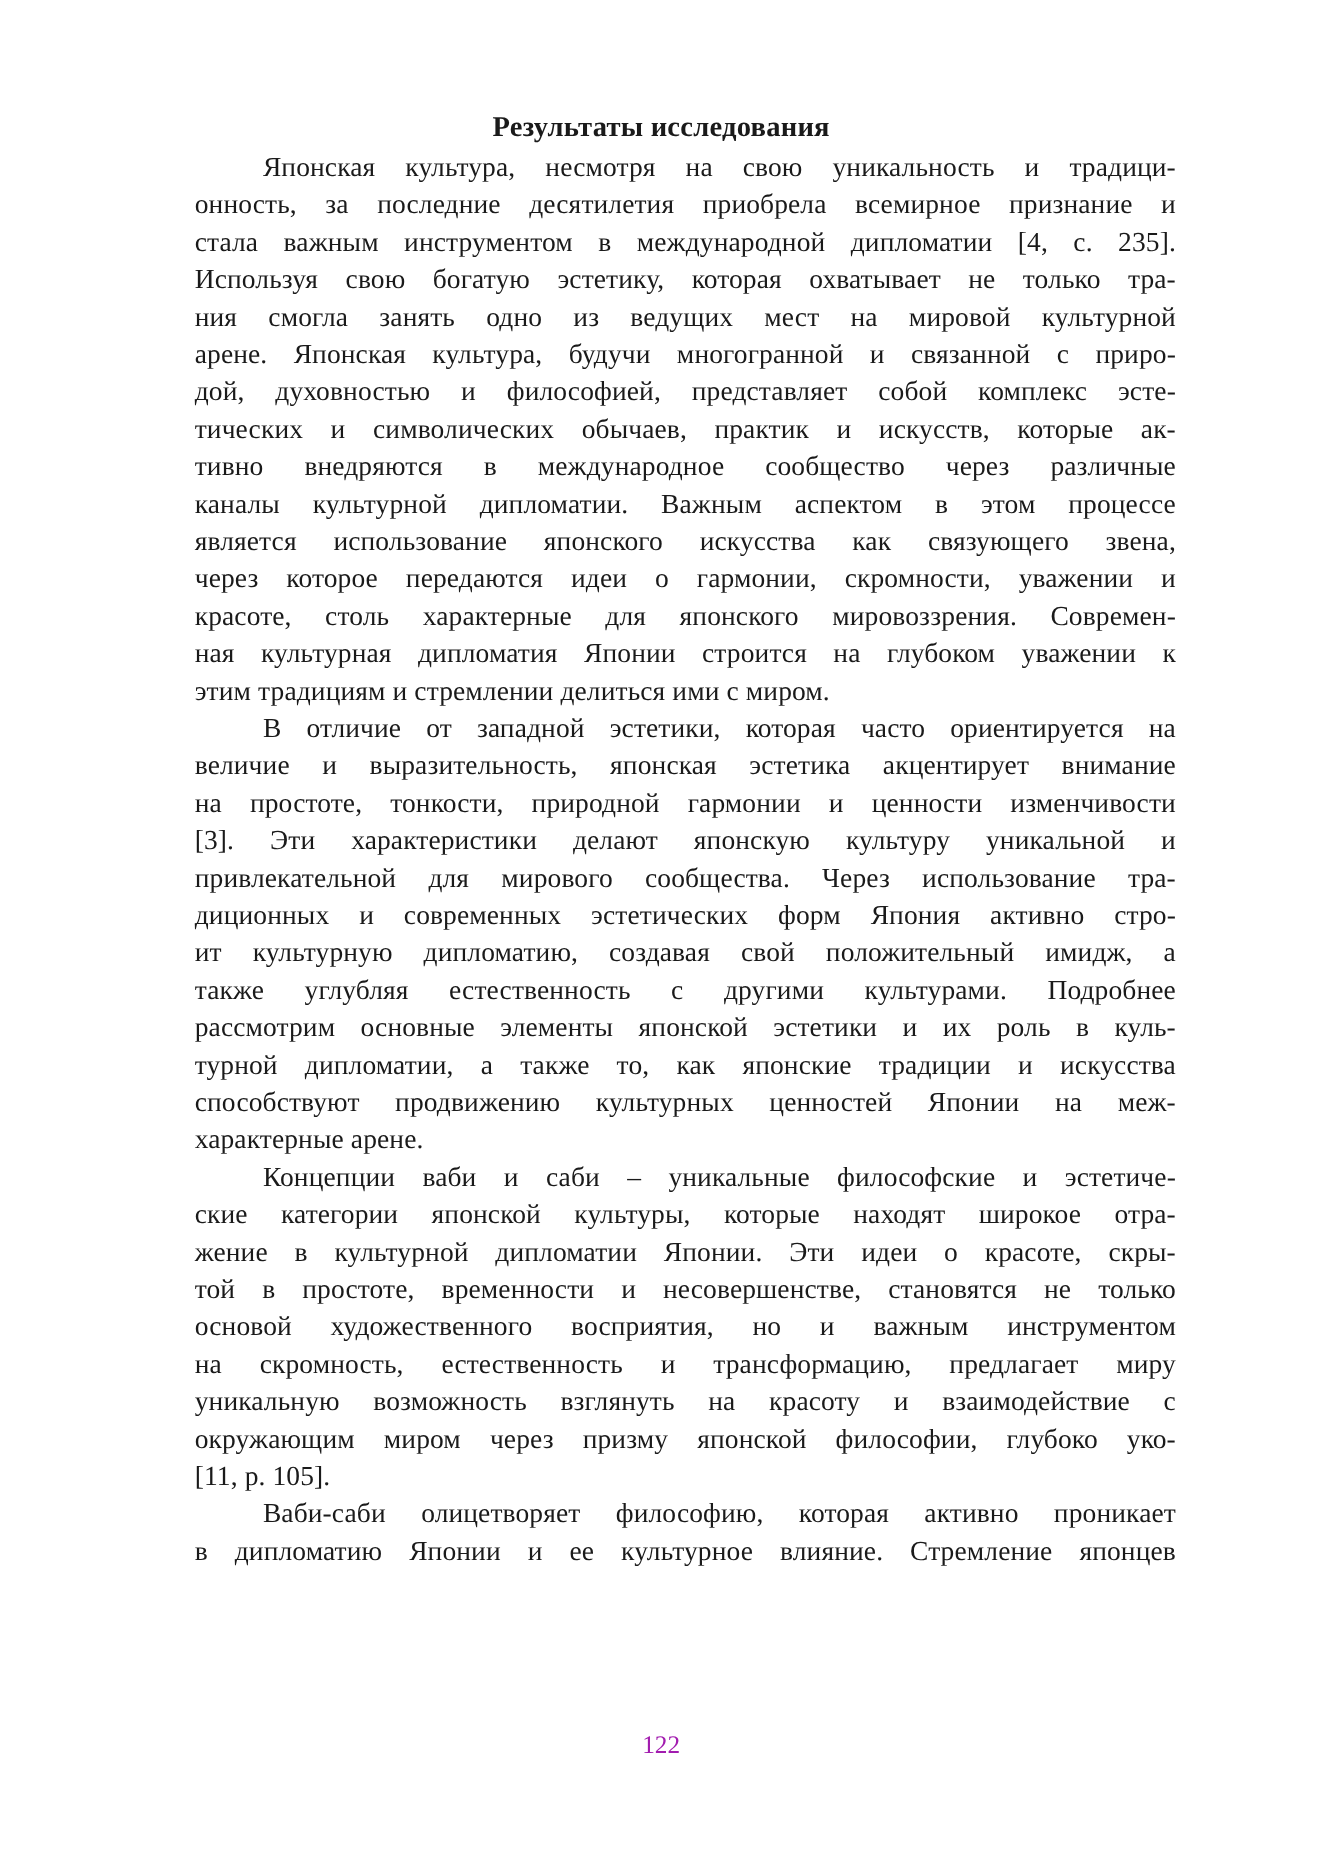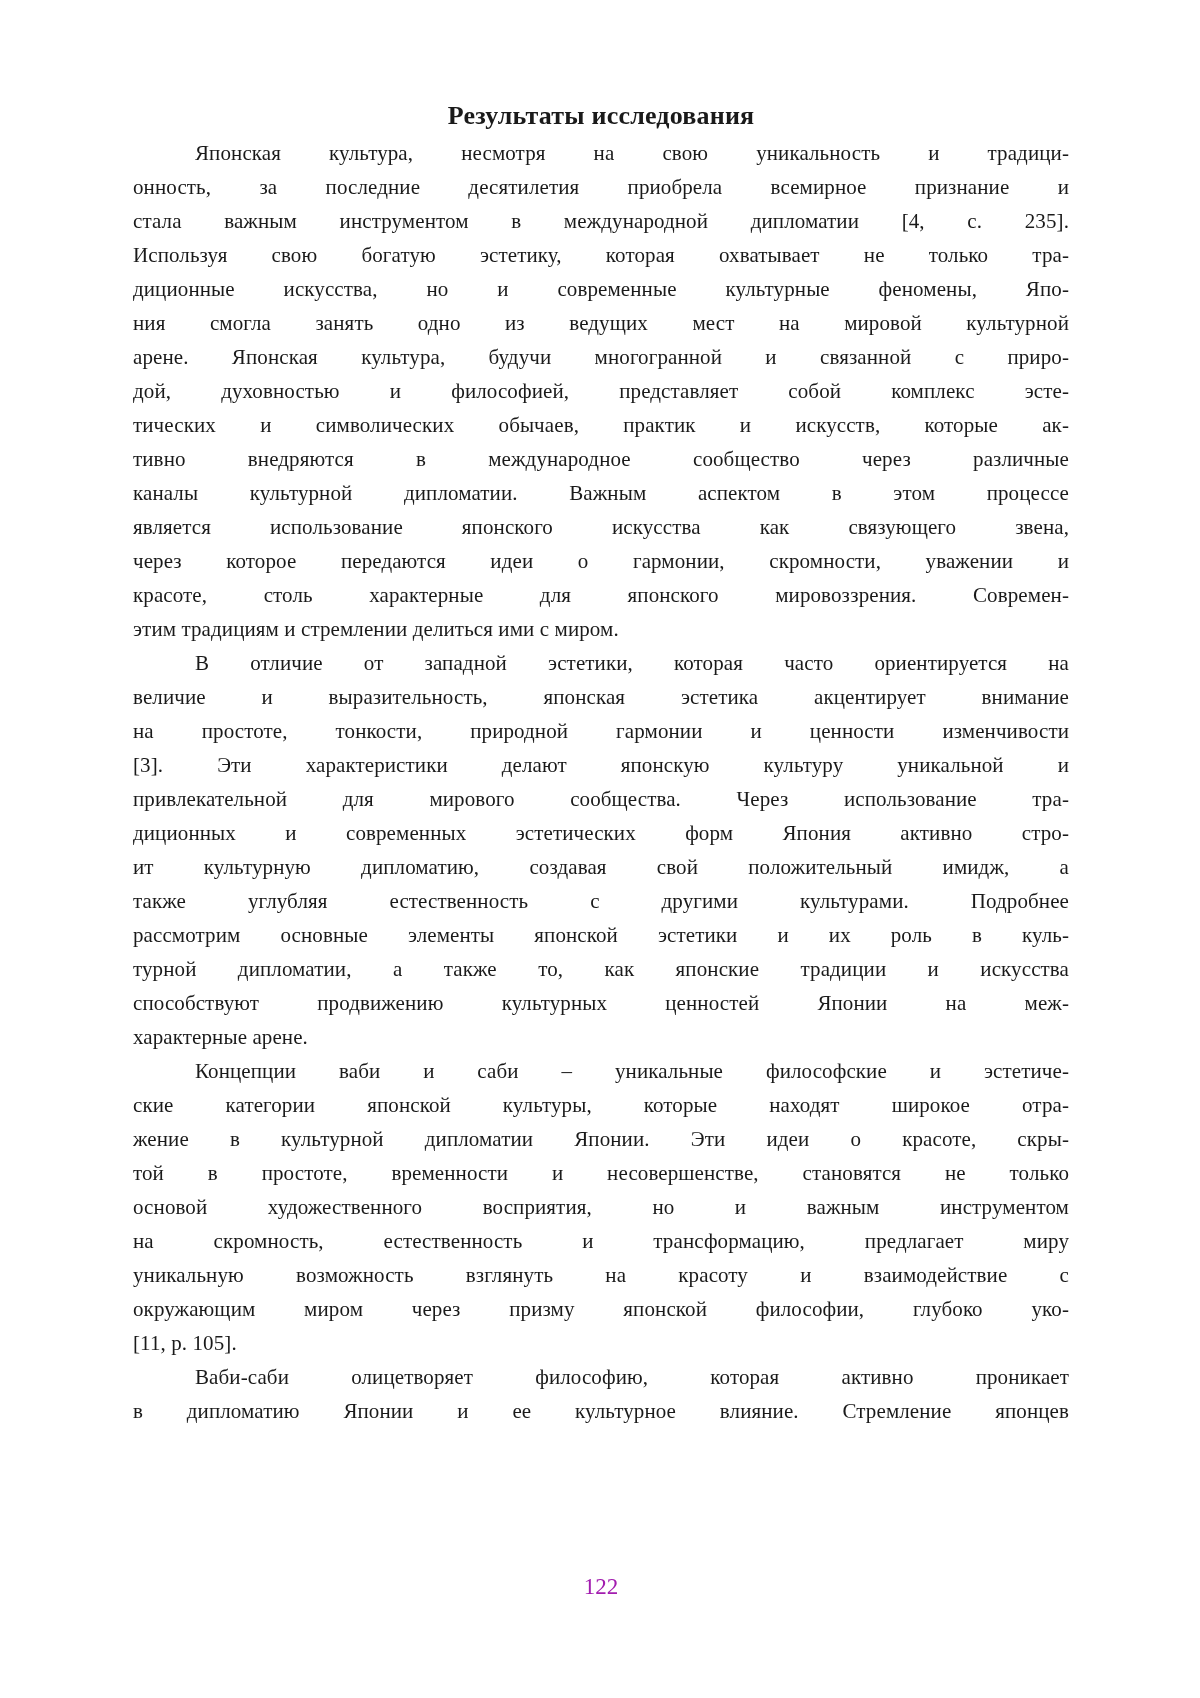--- a/index.html
+++ b/index.html
@@ -28,27 +28,28 @@
     text-align: center;
     line-height: 36px;
     margin: 0 0 2px 0;
     letter-spacing: 0.2px;
   }
   .paragraph {
     margin: 0;
     padding: 0;
   }
   .line {
-    font-size: 21px;
+    font-size: 25px;
     line-height: 34px;
     height: 34px;
     text-align: justify;
     text-align-last: justify;
     white-space: nowrap;
     letter-spacing: 0.1px;
+    margin-left: 44px;
   }
   .line-last {
     text-align-last: left;
   }
   .paragraph .line:first-child {
     text-indent: 62px;
   }
   .page-number {
     position: absolute;
     left: 133px;
@@ -63,30 +64,30 @@
 <body>
 
 <div class="page">
   <div class="content">
     <h1 class="heading">Результаты исследования</h1>
     <div class="paragraph">
         <div class="line">Японская культура, несмотря на свою уникальность и традици-</div>
         <div class="line">онность, за последние десятилетия приобрела всемирное признание и</div>
         <div class="line">стала важным инструментом в международной дипломатии [4, с. 235].</div>
         <div class="line">Используя свою богатую эстетику, которая охватывает не только тра-</div>
-        <div class="line">диционные искусства, но и современные культурные феномены, Япо-</div>
         <div class="line">ния смогла занять одно из ведущих мест на мировой культурной</div>
         <div class="line">арене. Японская культура, будучи многогранной и связанной с приро-</div>
         <div class="line">дой, духовностью и философией, представляет собой комплекс эсте-</div>
         <div class="line">тических и символических обычаев, практик и искусств, которые ак-</div>
         <div class="line">тивно внедряются в международное сообщество через различные</div>
         <div class="line">каналы культурной дипломатии. Важным аспектом в этом процессе</div>
         <div class="line">является использование японского искусства как связующего звена,</div>
         <div class="line">через которое передаются идеи о гармонии, скромности, уважении и</div>
         <div class="line">красоте, столь характерные для японского мировоззрения. Современ-</div>
+        <div class="line">ная культурная дипломатия Японии строится на глубоком уважении к</div>
         <div class="line line-last">этим традициям и стремлении делиться ими с миром.</div>
       </div>
     <div class="paragraph">
         <div class="line">В отличие от западной эстетики, которая часто ориентируется на</div>
         <div class="line">величие и выразительность, японская эстетика акцентирует внимание</div>
         <div class="line">на простоте, тонкости, природной гармонии и ценности изменчивости</div>
         <div class="line">[3]. Эти характеристики делают японскую культуру уникальной и</div>
         <div class="line">привлекательной для мирового сообщества. Через использование тра-</div>
         <div class="line">диционных и современных эстетических форм Япония активно стро-</div>
         <div class="line">ит культурную дипломатию, создавая свой положительный имидж, а</div>

